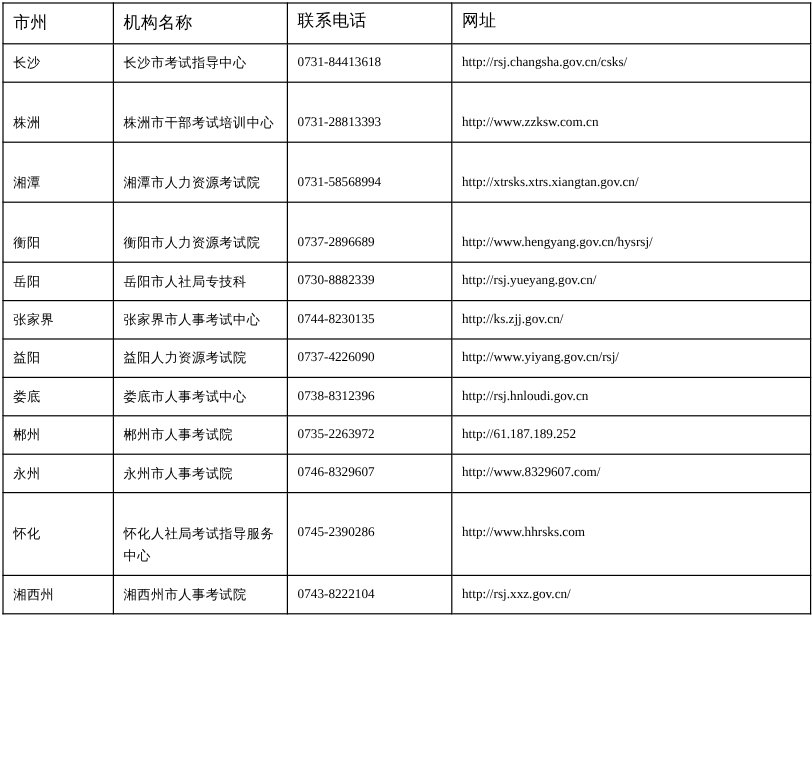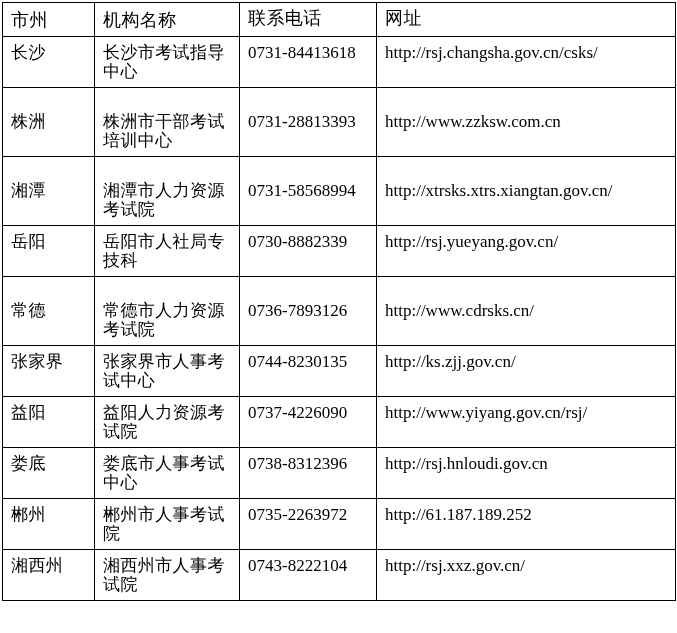--- a/index.html
+++ b/index.html
@@ -29,27 +29,27 @@
   table.contact-table col.c-city   { width: 92px; }
   table.contact-table col.c-org    { width: 145px; }
   table.contact-table col.c-phone  { width: 137px; }
   table.contact-table col.c-url    { width: 299px; }
 
   table.contact-table th,
   table.contact-table td {
     border: 1px solid #000000;
     vertical-align: top;
     padding: 6px 7px 6px 8px;
-    font-size: 17px;
+    font-size: 11px;
     line-height: 19px;
     font-weight: normal;
     text-align: left;
   }
   table.contact-table th {
-    font-size: 18px;
+    font-size: 14px;
     padding-top: 7px;
     padding-bottom: 7px;
   }
   td.cell-city, th.cell-city,
   td.cell-org, th.cell-org {
     font-family: "DejaVu Sans", "Liberation Sans", sans-serif;
     letter-spacing: 0.4px;
   }
   td.cell-phone, th.cell-phone,
   td.cell-url, th.cell-url {
@@ -101,31 +101,31 @@
         <td class="cell-org">株洲市干部考试培训中心</td>
         <td class="cell-phone">0731-28813393</td>
         <td class="cell-url">http://www.zzksw.com.cn</td>
       </tr>
       <tr class="row-tall">
         <td class="cell-city">湘潭</td>
         <td class="cell-org">湘潭市人力资源考试院</td>
         <td class="cell-phone">0731-58568994</td>
         <td class="cell-url">http://xtrsks.xtrs.xiangtan.gov.cn/</td>
       </tr>
+      <tr class="row-tall">
+        <td class="cell-city">衡阳</td>
+        <td class="cell-org">衡阳市人力资源考试院</td>
+        <td class="cell-phone">0737-2896689</td>
+        <td class="cell-url">http://www.hengyang.gov.cn/hysrsj/</td>
+      </tr>
       <tr>
         <td class="cell-city">岳阳</td>
         <td class="cell-org">岳阳市人社局专技科</td>
         <td class="cell-phone">0730-8882339</td>
         <td class="cell-url">http://rsj.yueyang.gov.cn/</td>
-      </tr>
-      <tr class="row-tall">
-        <td class="cell-city">常德</td>
-        <td class="cell-org">常德市人力资源考试院</td>
-        <td class="cell-phone">0736-7893126</td>
-        <td class="cell-url">http://www.cdrsks.cn/</td>
       </tr>
       <tr>
         <td class="cell-city">张家界</td>
         <td class="cell-org">张家界市人事考试中心</td>
         <td class="cell-phone">0744-8230135</td>
         <td class="cell-url">http://ks.zjj.gov.cn/</td>
       </tr>
       <tr>
         <td class="cell-city">益阳</td>
         <td class="cell-org">益阳人力资源考试院</td>
@@ -138,20 +138,32 @@
         <td class="cell-phone">0738-8312396</td>
         <td class="cell-url">http://rsj.hnloudi.gov.cn</td>
       </tr>
       <tr>
         <td class="cell-city">郴州</td>
         <td class="cell-org">郴州市人事考试院</td>
         <td class="cell-phone">0735-2263972</td>
         <td class="cell-url">http://61.187.189.252</td>
       </tr>
       <tr>
+        <td class="cell-city">永州</td>
+        <td class="cell-org">永州市人事考试院</td>
+        <td class="cell-phone">0746-8329607</td>
+        <td class="cell-url">http://www.8329607.com/</td>
+      </tr>
+      <tr class="row-tall">
+        <td class="cell-city">怀化</td>
+        <td class="cell-org">怀化人社局考试指导服务中心</td>
+        <td class="cell-phone">0745-2390286</td>
+        <td class="cell-url">http://www.hhrsks.com</td>
+      </tr>
+      <tr>
         <td class="cell-city">湘西州</td>
         <td class="cell-org">湘西州市人事考试院</td>
         <td class="cell-phone">0743-8222104</td>
         <td class="cell-url">http://rsj.xxz.gov.cn/</td>
       </tr>
     </tbody>
   </table>
 </div>
 
 </body></html>

